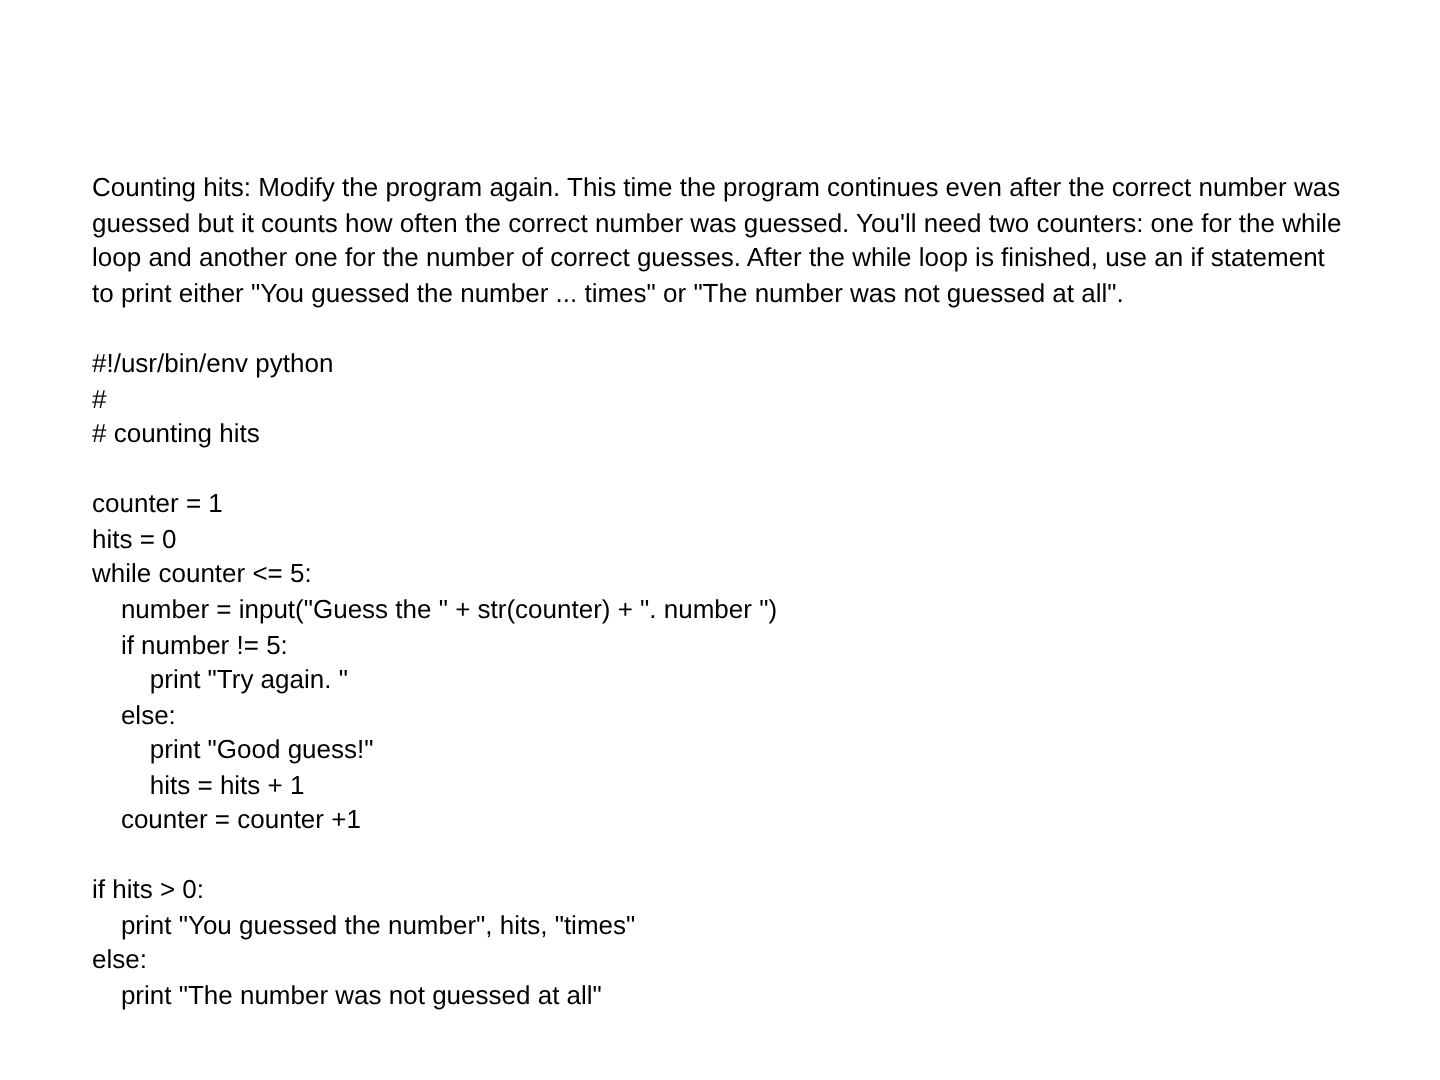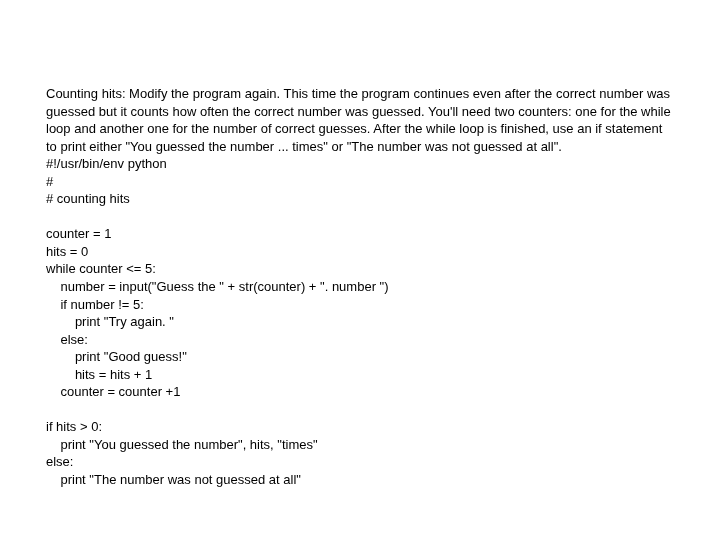--- a/index.html
+++ b/index.html
@@ -10,20 +10,21 @@
     background: #ffffff;
     font-family: Arial, Helvetica, sans-serif;
     font-size: 13px;
     color: #000000;
     line-height: 1.35;
   }
   .page {
     padding: 85px 46px 0 46px;
   }
   .description {
+    margin-bottom: 18px;
   }
   .code {
     white-space: pre;
     font-family: Arial, Helvetica, sans-serif;
     font-size: 13px;
     line-height: 1.35;
   }
 </style>
 </head>
 <body>

